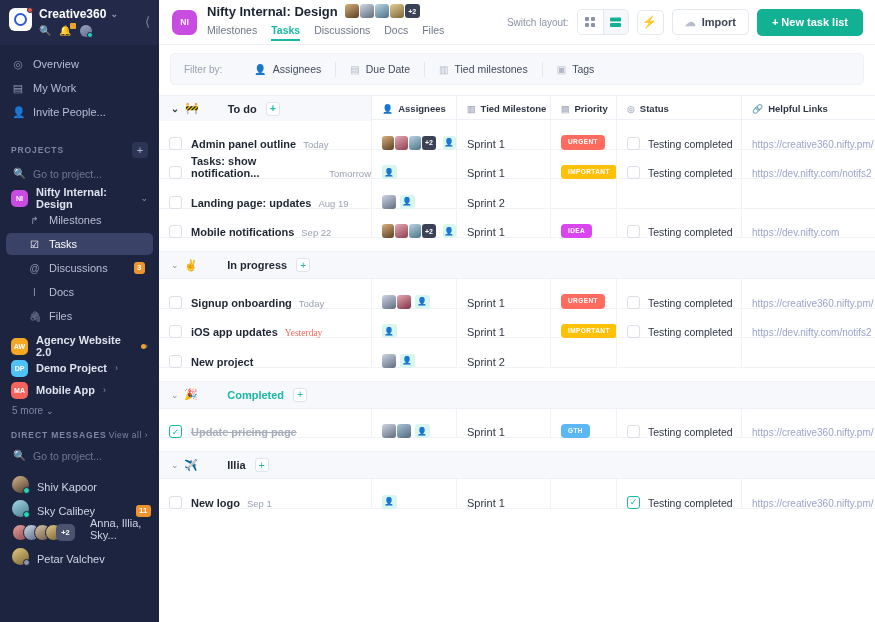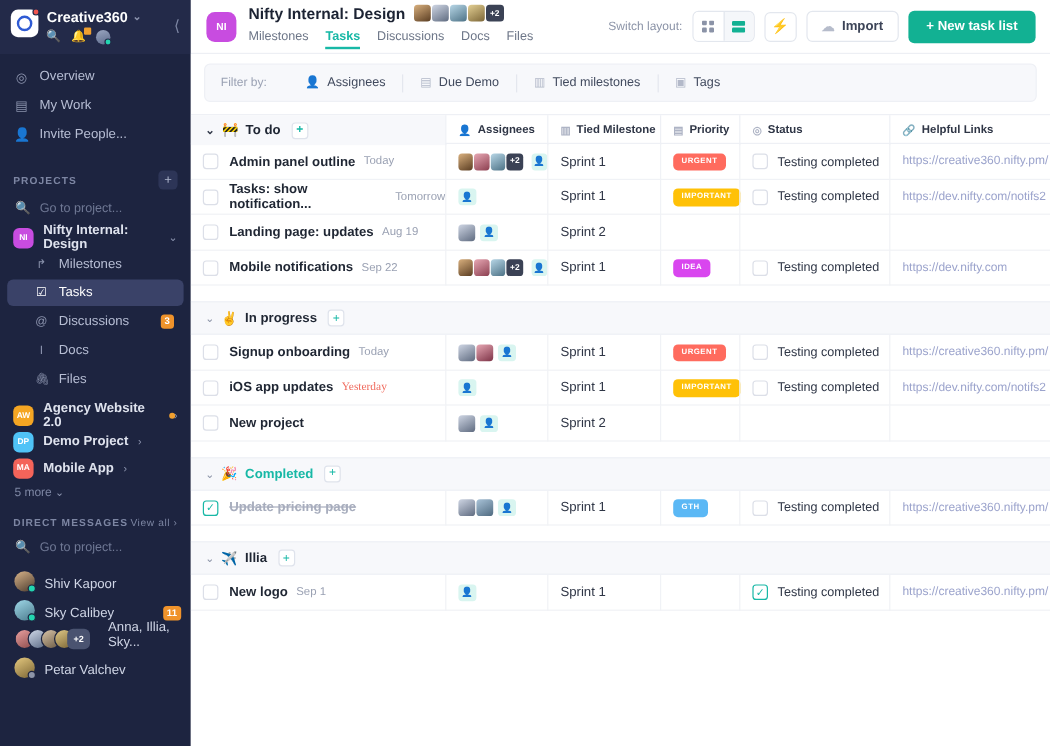--- a/index.html
+++ b/index.html
@@ -228,29 +228,29 @@
   .colhead > div + div { border-left: 1px solid #eef0f5; }
   .ch-ic { color: #aeb4c5; font-size: 9px; }
 
   .sec-head {
     height: 28px; background: #f7f8fb; display: flex; align-items: center;
     padding-left: 12px; gap: 6px; border-bottom: 1px solid #eef0f5;
     border-top: 1px solid #eef0f5;
   }
   .sec-head .chev { color: #8b93a7; font-size: 9px; cursor: pointer; }
   .sec-emoji { font-size: 11px; }
-  .sec-title { font-size: 11px; font-weight: bold; }
+  .sec-title { font-size: 11px; font-weight: bold; margin-left: 23px; }
   .sec-add {
     width: 14px; height: 14px; border: 1px solid #dfe3ec; border-radius: 3px;
     background: #fff; color: #17b8a6; font-size: 10px; display: flex;
     align-items: center; justify-content: center; cursor: pointer; margin-left: 3px;
   }
 
   .row { border-bottom: 1px solid #f0f2f6; height: 29.5px; }
-  .row > div { height: 29.5px; display: flex; align-items: center; }
+  .row > div { height: 29.5px; display: flex; align-items: flex-end; }
   .cell-pad { padding-left: 10px; }
   .cell-bd { border-left: 1px solid #f0f2f6; }
 
   .chk {
     width: 13px; height: 13px; border: 1px solid #dcdfe8; border-radius: 3px;
     background: #fff; flex: 0 0 13px; cursor: pointer;
     display:flex; align-items:center; justify-content:center;
   }
   .chk.on { border-color: #17b8a6; color: #17b8a6; font-size: 9px; }
   .task-name { font-size: 11px; font-weight: bold; color: #1f2633; margin-left: 9px; }
@@ -468,21 +468,21 @@
     </div>
 
     <div class="filterbar">
       <span class="filter-lbl">Filter by:</span>
       <span class="filter-item">
         <span class="filter-ic">👤</span>
         <span>Assignees</span>
       </span>
       <span class="filter-item">
         <span class="filter-ic">▤</span>
-        <span>Due Demo</span>
+        <span>Due Date</span>
       </span>
       <span class="filter-item">
         <span class="filter-ic">▥</span>
         <span>Tied milestones</span>
       </span>
       <span class="filter-item">
         <span class="filter-ic">▣</span>
         <span>Tags</span>
       </span>
     </div>

